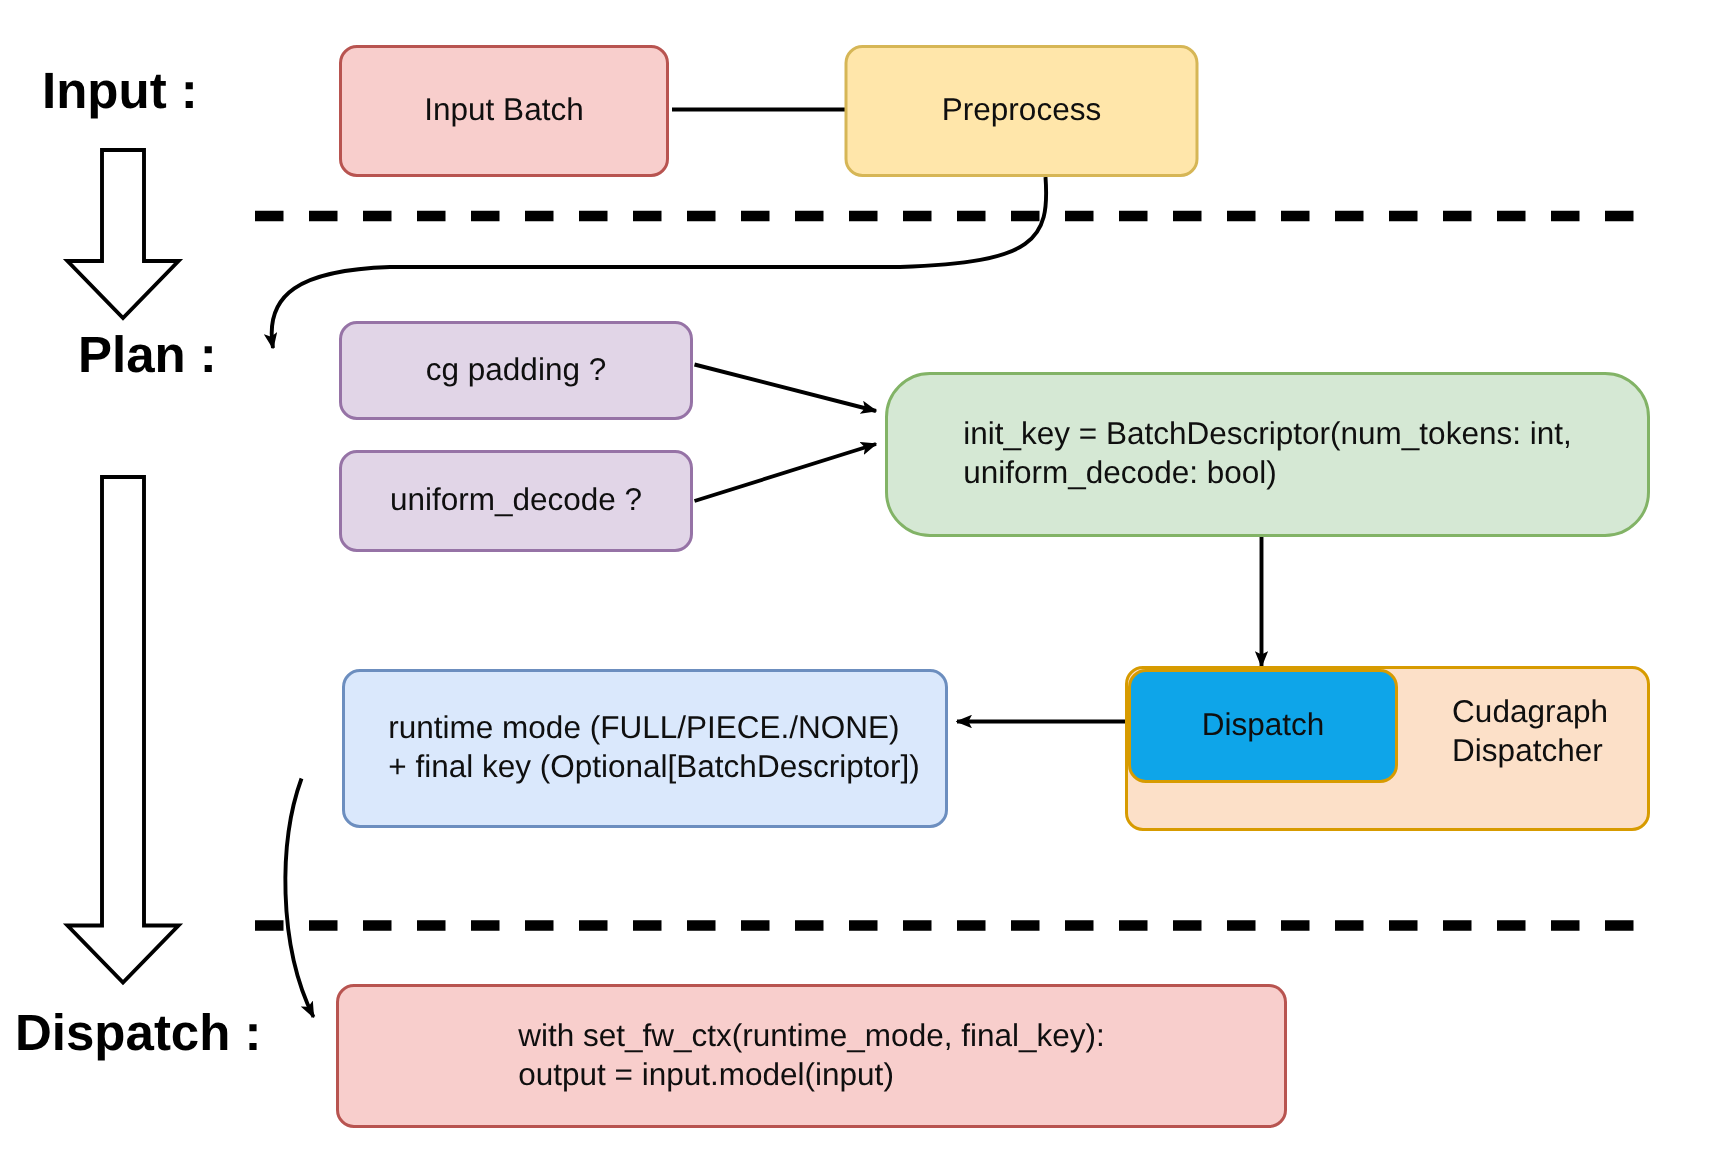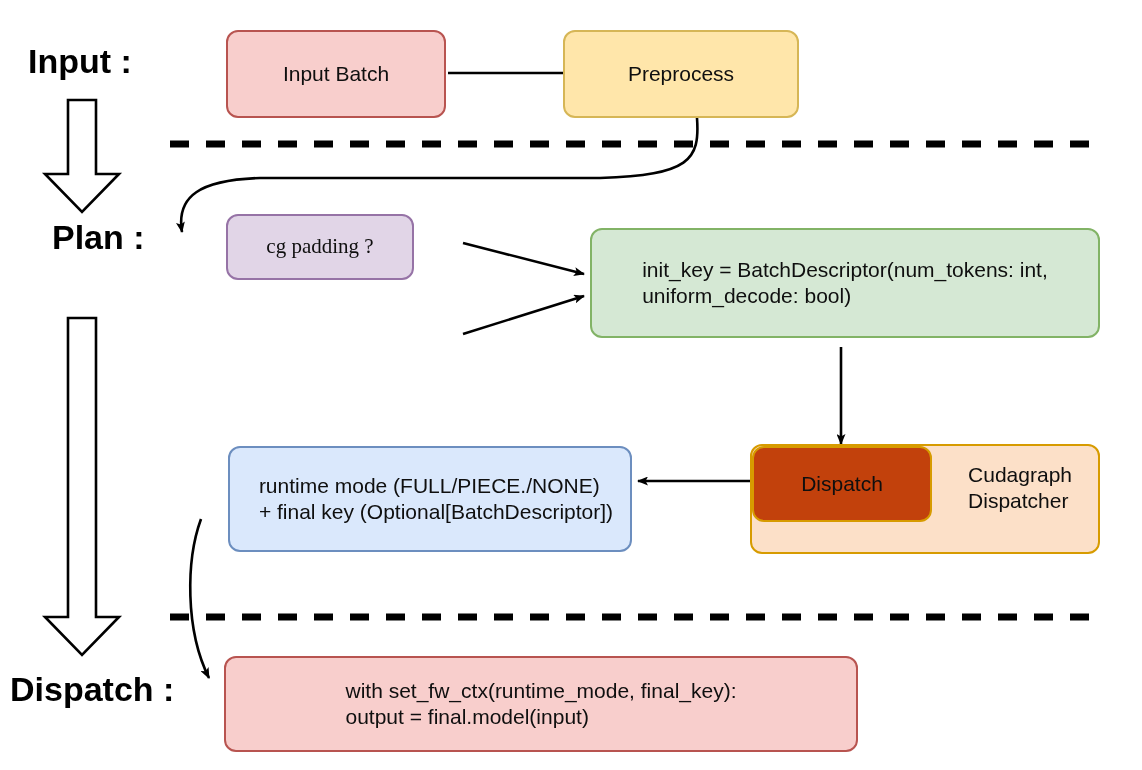--- a/index.html
+++ b/index.html
@@ -75,21 +75,21 @@
   }
   .node-n-orange-outer {
     background: #fce0c8;
     border-color: #d79b00;
     align-items: flex-start;
     justify-content: flex-end;
     padding-top: 16px;
     padding-right: 26px;
   }
   .node-n-orange-inner {
-    background: #c2410c;
+    background: #0ea5e9;
     border-color: #d79b00;
   }
   .node-n-code {
     background: #f8cecc;
     border-color: #b85450;
   }
 </style>
 </head>
 <body>
 
@@ -129,30 +129,31 @@
   <div class="stage-label" style="left:28px; top:44px;">Input :</div>
 
   <div class="stage-label" style="left:40px; top:220px;margin-left:12px;">Plan :</div>
 
   <div class="stage-label" style="left:10px; top:672px;">Dispatch :</div>
 
   <div class="node node-n-input-batch" style="left:226px; top:30px; width:220px; height:88px;">Input Batch</div>
 
   <div class="node node-n-preprocess" style="left:563px; top:30px; width:236px; height:88px;">Preprocess</div>
 
-  <div class="node node-n-purple" style="left:226px; top:214px; width:188px; height:66px;font-family:Liberation Serif, serif;">cg padding ?</div>
+  <div class="node node-n-purple" style="left:226px; top:214px; width:236px; height:66px;">cg padding ?</div>
 
+  <div class="node node-n-purple" style="left:226px; top:300px; width:236px; height:68px;">uniform_decode ?</div>
 
-  <div class="node node-n-green" style="left:590px; top:228px; width:510px; height:110px;">init_key = BatchDescriptor(num_tokens: int,
+  <div class="node node-n-green" style="left:590px; top:248px; width:510px; height:110px;border-radius:30px;">init_key = BatchDescriptor(num_tokens: int,
 uniform_decode: bool)</div>
 
   <div class="node node-n-orange-outer" style="left:750px; top:444px; width:350px; height:110px;">Cudagraph
 Dispatcher</div>
 
   <div class="node node-n-orange-inner" style="left:752px; top:446px; width:180px; height:76px;">Dispatch</div>
 
   <div class="node node-n-blue" style="left:228px; top:446px; width:404px; height:106px;padding-left:20px;">runtime mode (FULL/PIECE./NONE)
 + final key (Optional[BatchDescriptor])</div>
 
   <div class="node node-n-code node-n-code-box" style="left:224px; top:656px; width:634px; height:96px;">with set_fw_ctx(runtime_mode, final_key):
-    output = final.model(input)</div>
+    output = input.model(input)</div>
 
 </div>
 
 </body></html>

